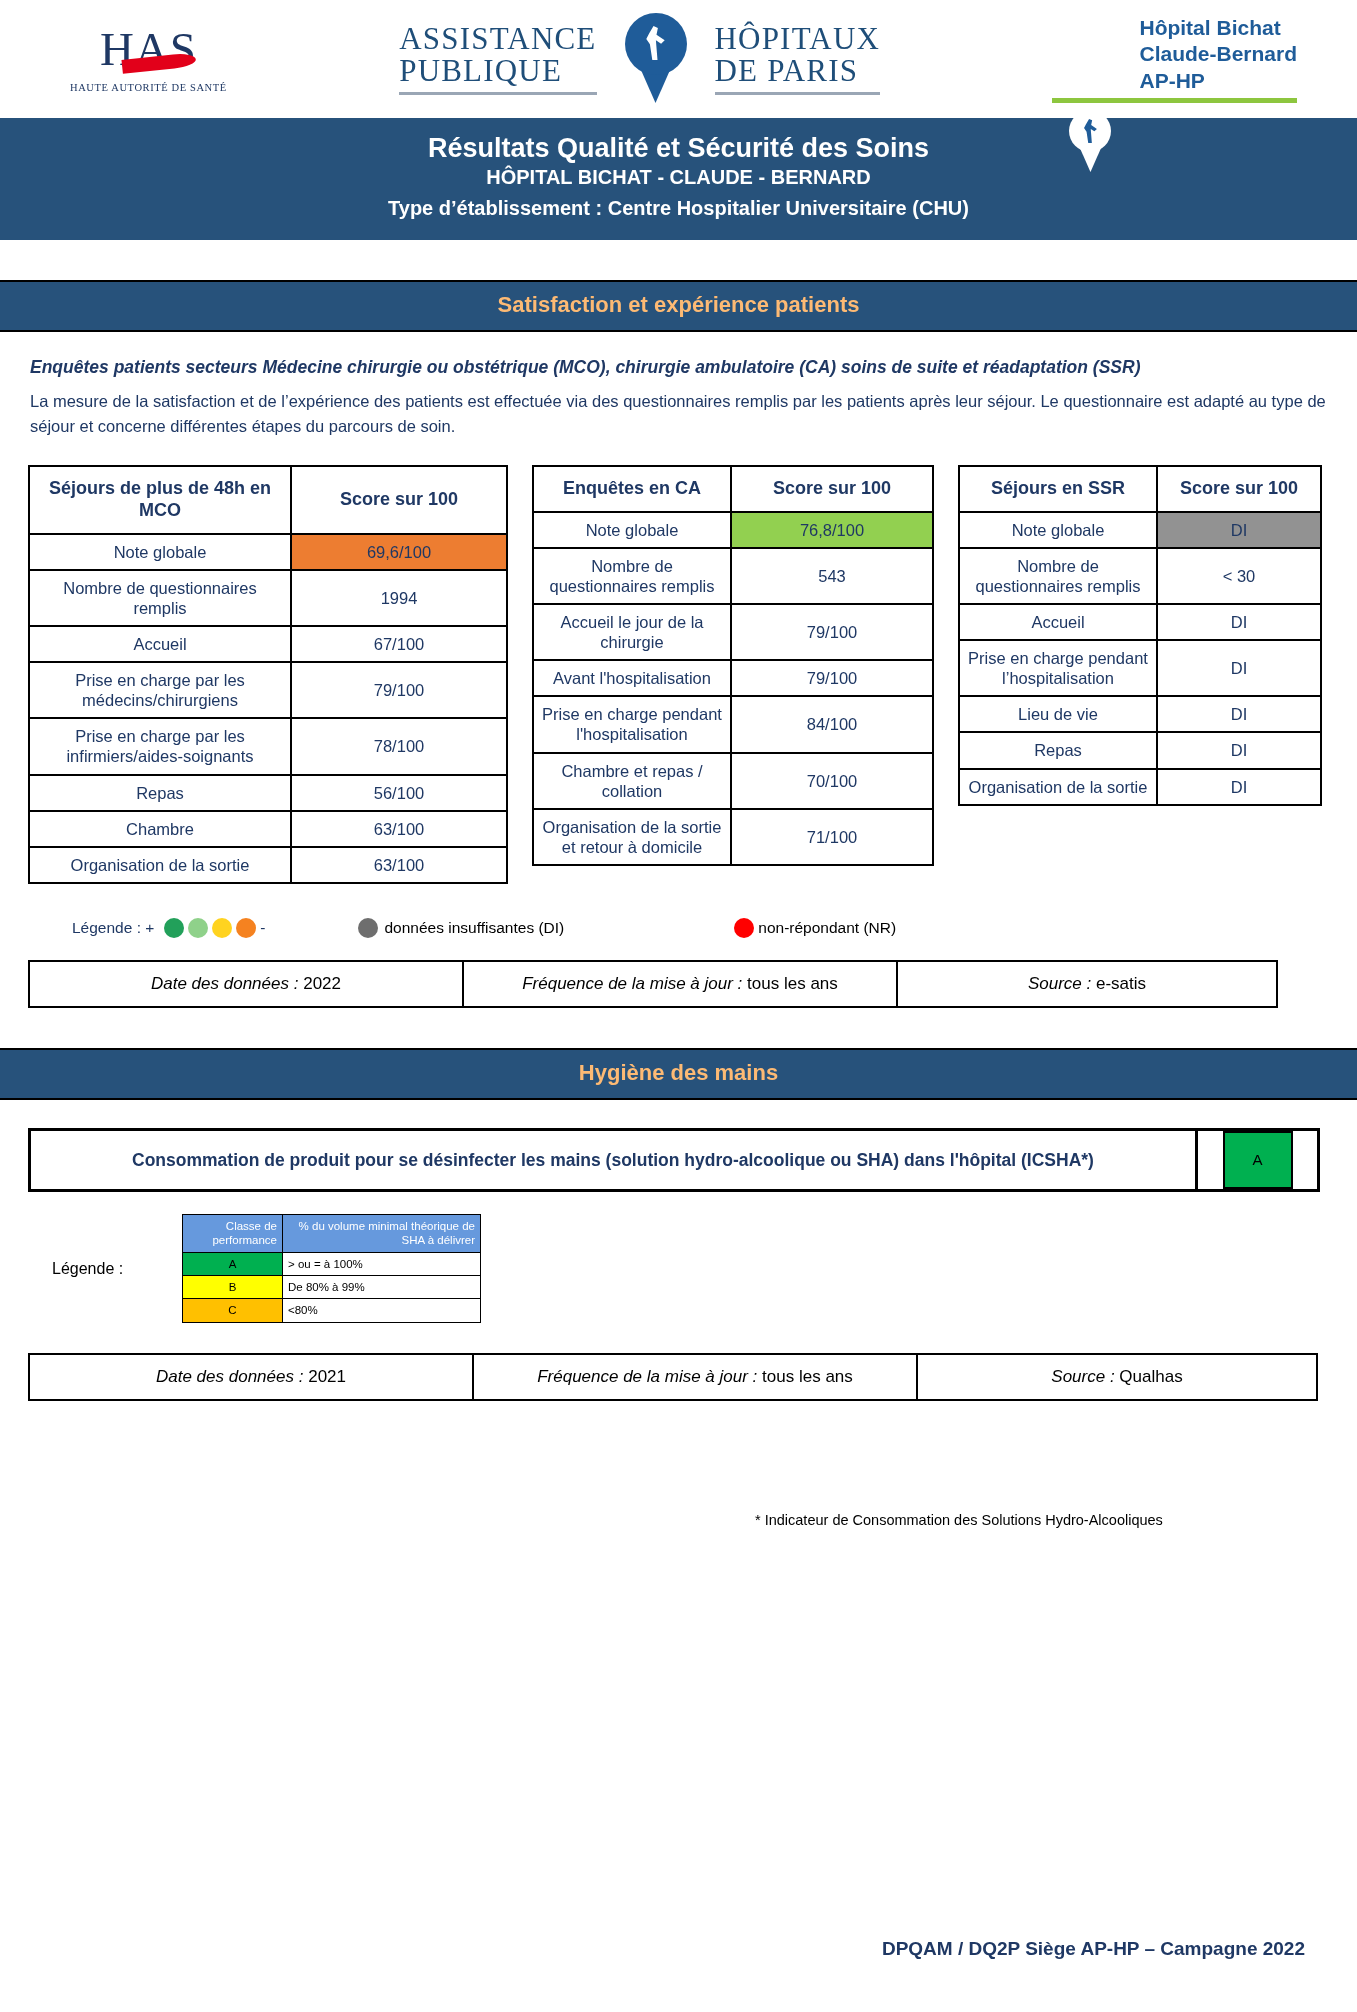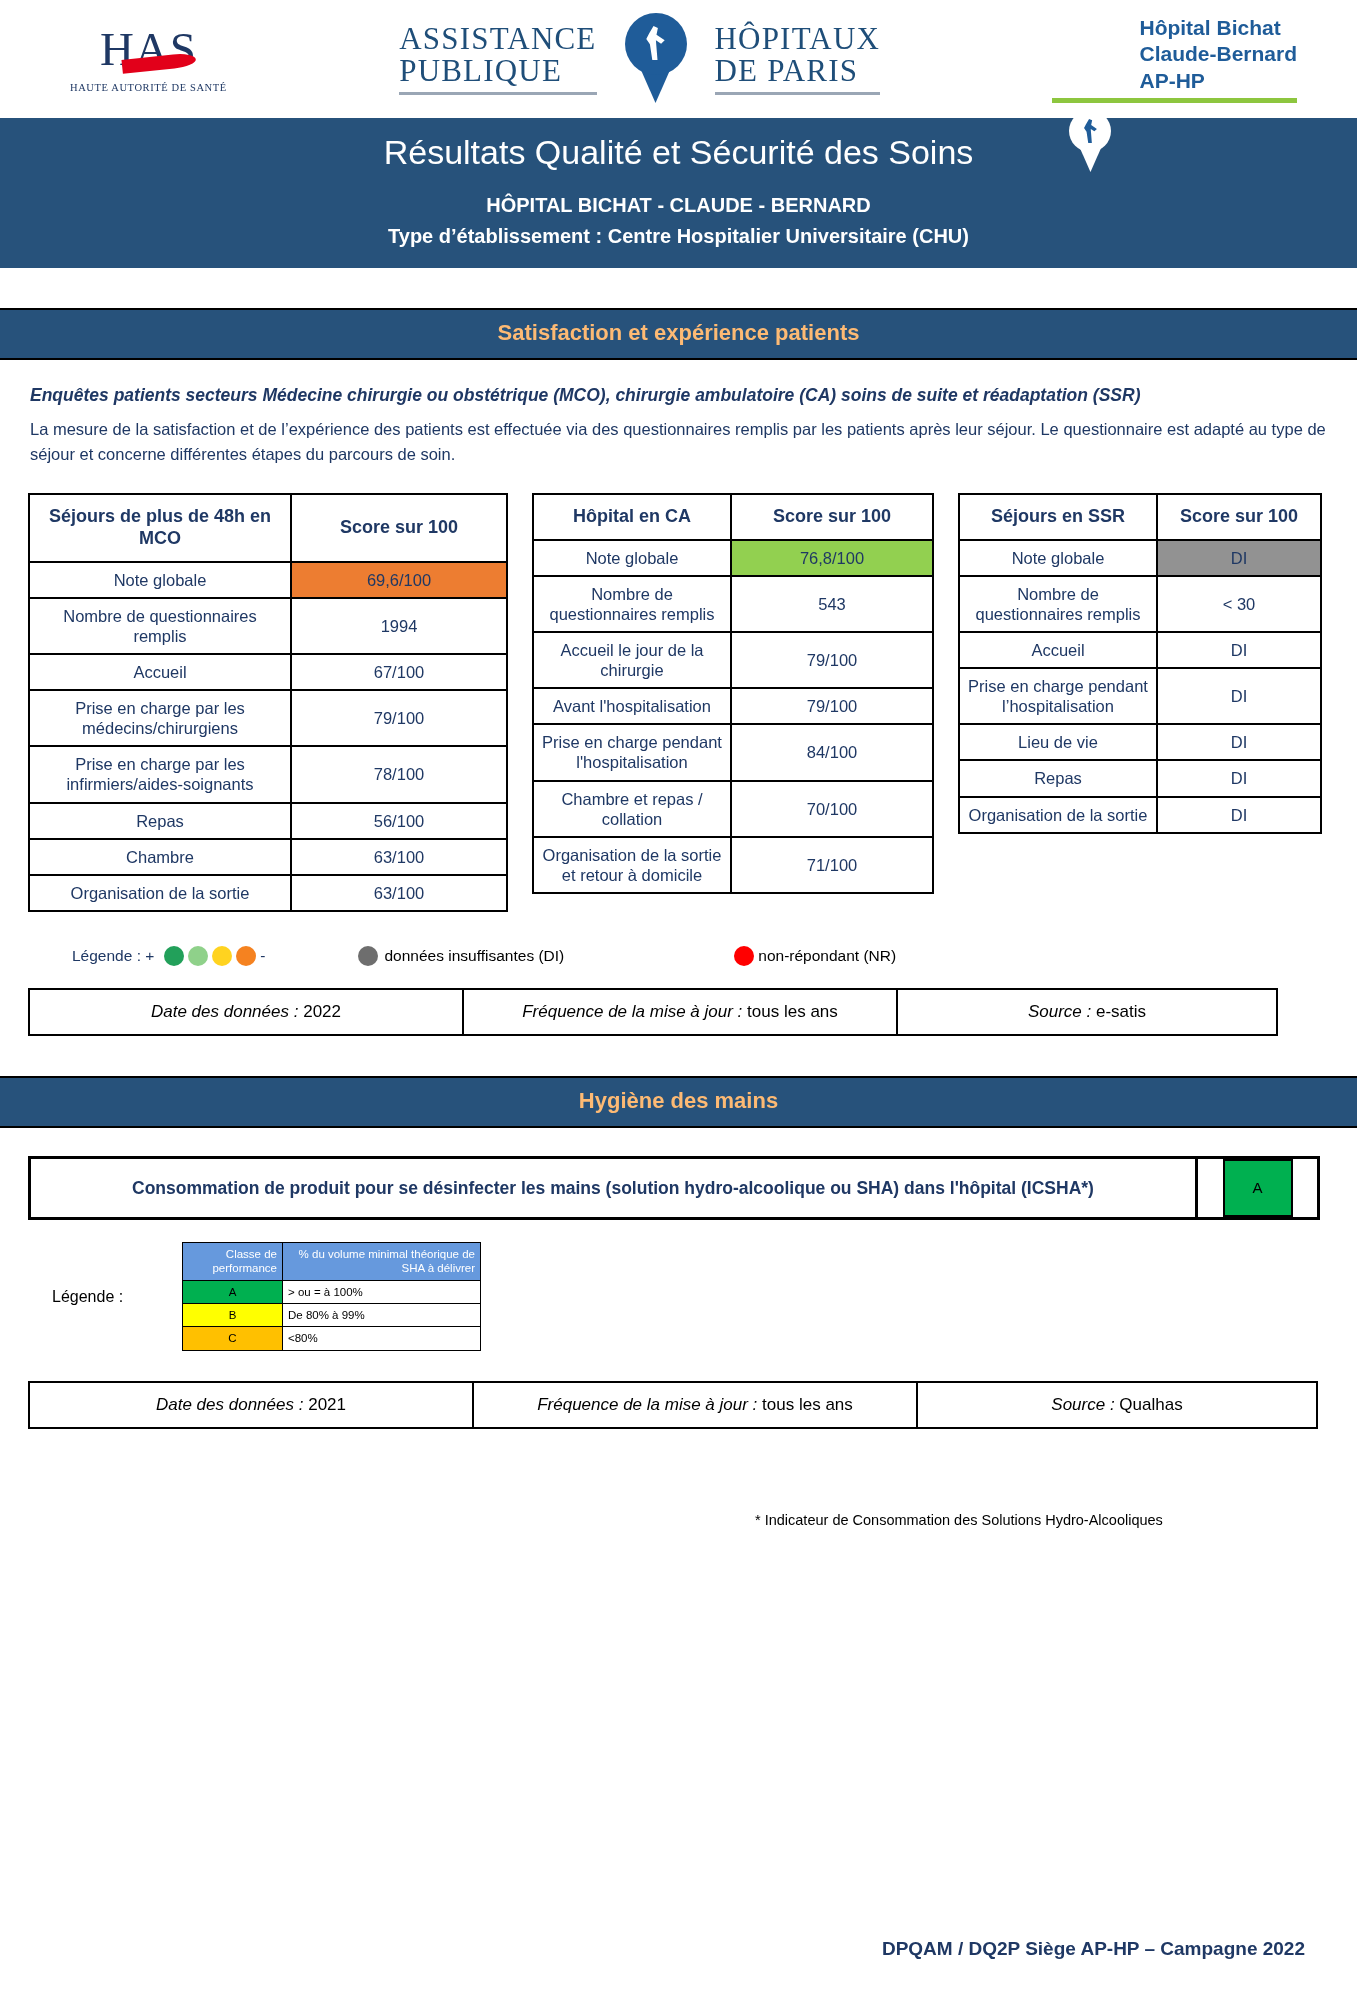--- a/index.html
+++ b/index.html
@@ -115,21 +115,21 @@
   .bichat-greenline { height:5px; background:#8DC63F; margin-top:4px; }
 
   
   .main-banner {
     background: #27527B;
     color: #ffffff;
     text-align: center;
     padding: 15px 0 20px 0;
   }
   .main-banner .t1 {
-    font-size: 34px; font-weight: normal; margin-bottom: 22px;
+    font-size: 27px; font-weight: bold; margin-bottom: 2px;
   }
   .main-banner .t2 {
     font-size: 20px; font-weight: bold; margin-bottom: 8px;
   }
   .main-banner .t3 {
     font-size: 20px; font-weight: bold;
   }
 
   .section-banner {
     background: #27527B;
@@ -475,21 +475,21 @@
       </tbody>
     </table>
 
     <table class="score-table t-ca">
       <colgroup>
           <col class="c1">
           <col class="c2">
         </colgroup>
       <thead>
         <tr>
-          <th>Hôpital en CA</th>
+          <th>Enquêtes en CA</th>
           <th>Score sur 100</th>
         </tr>
       </thead>
       <tbody>
         <tr>
           <td>Note globale</td>
           <td class="cell-green">76,8/100</td>
         </tr>
         <tr>
           <td>Nombre de questionnaires remplis</td>

